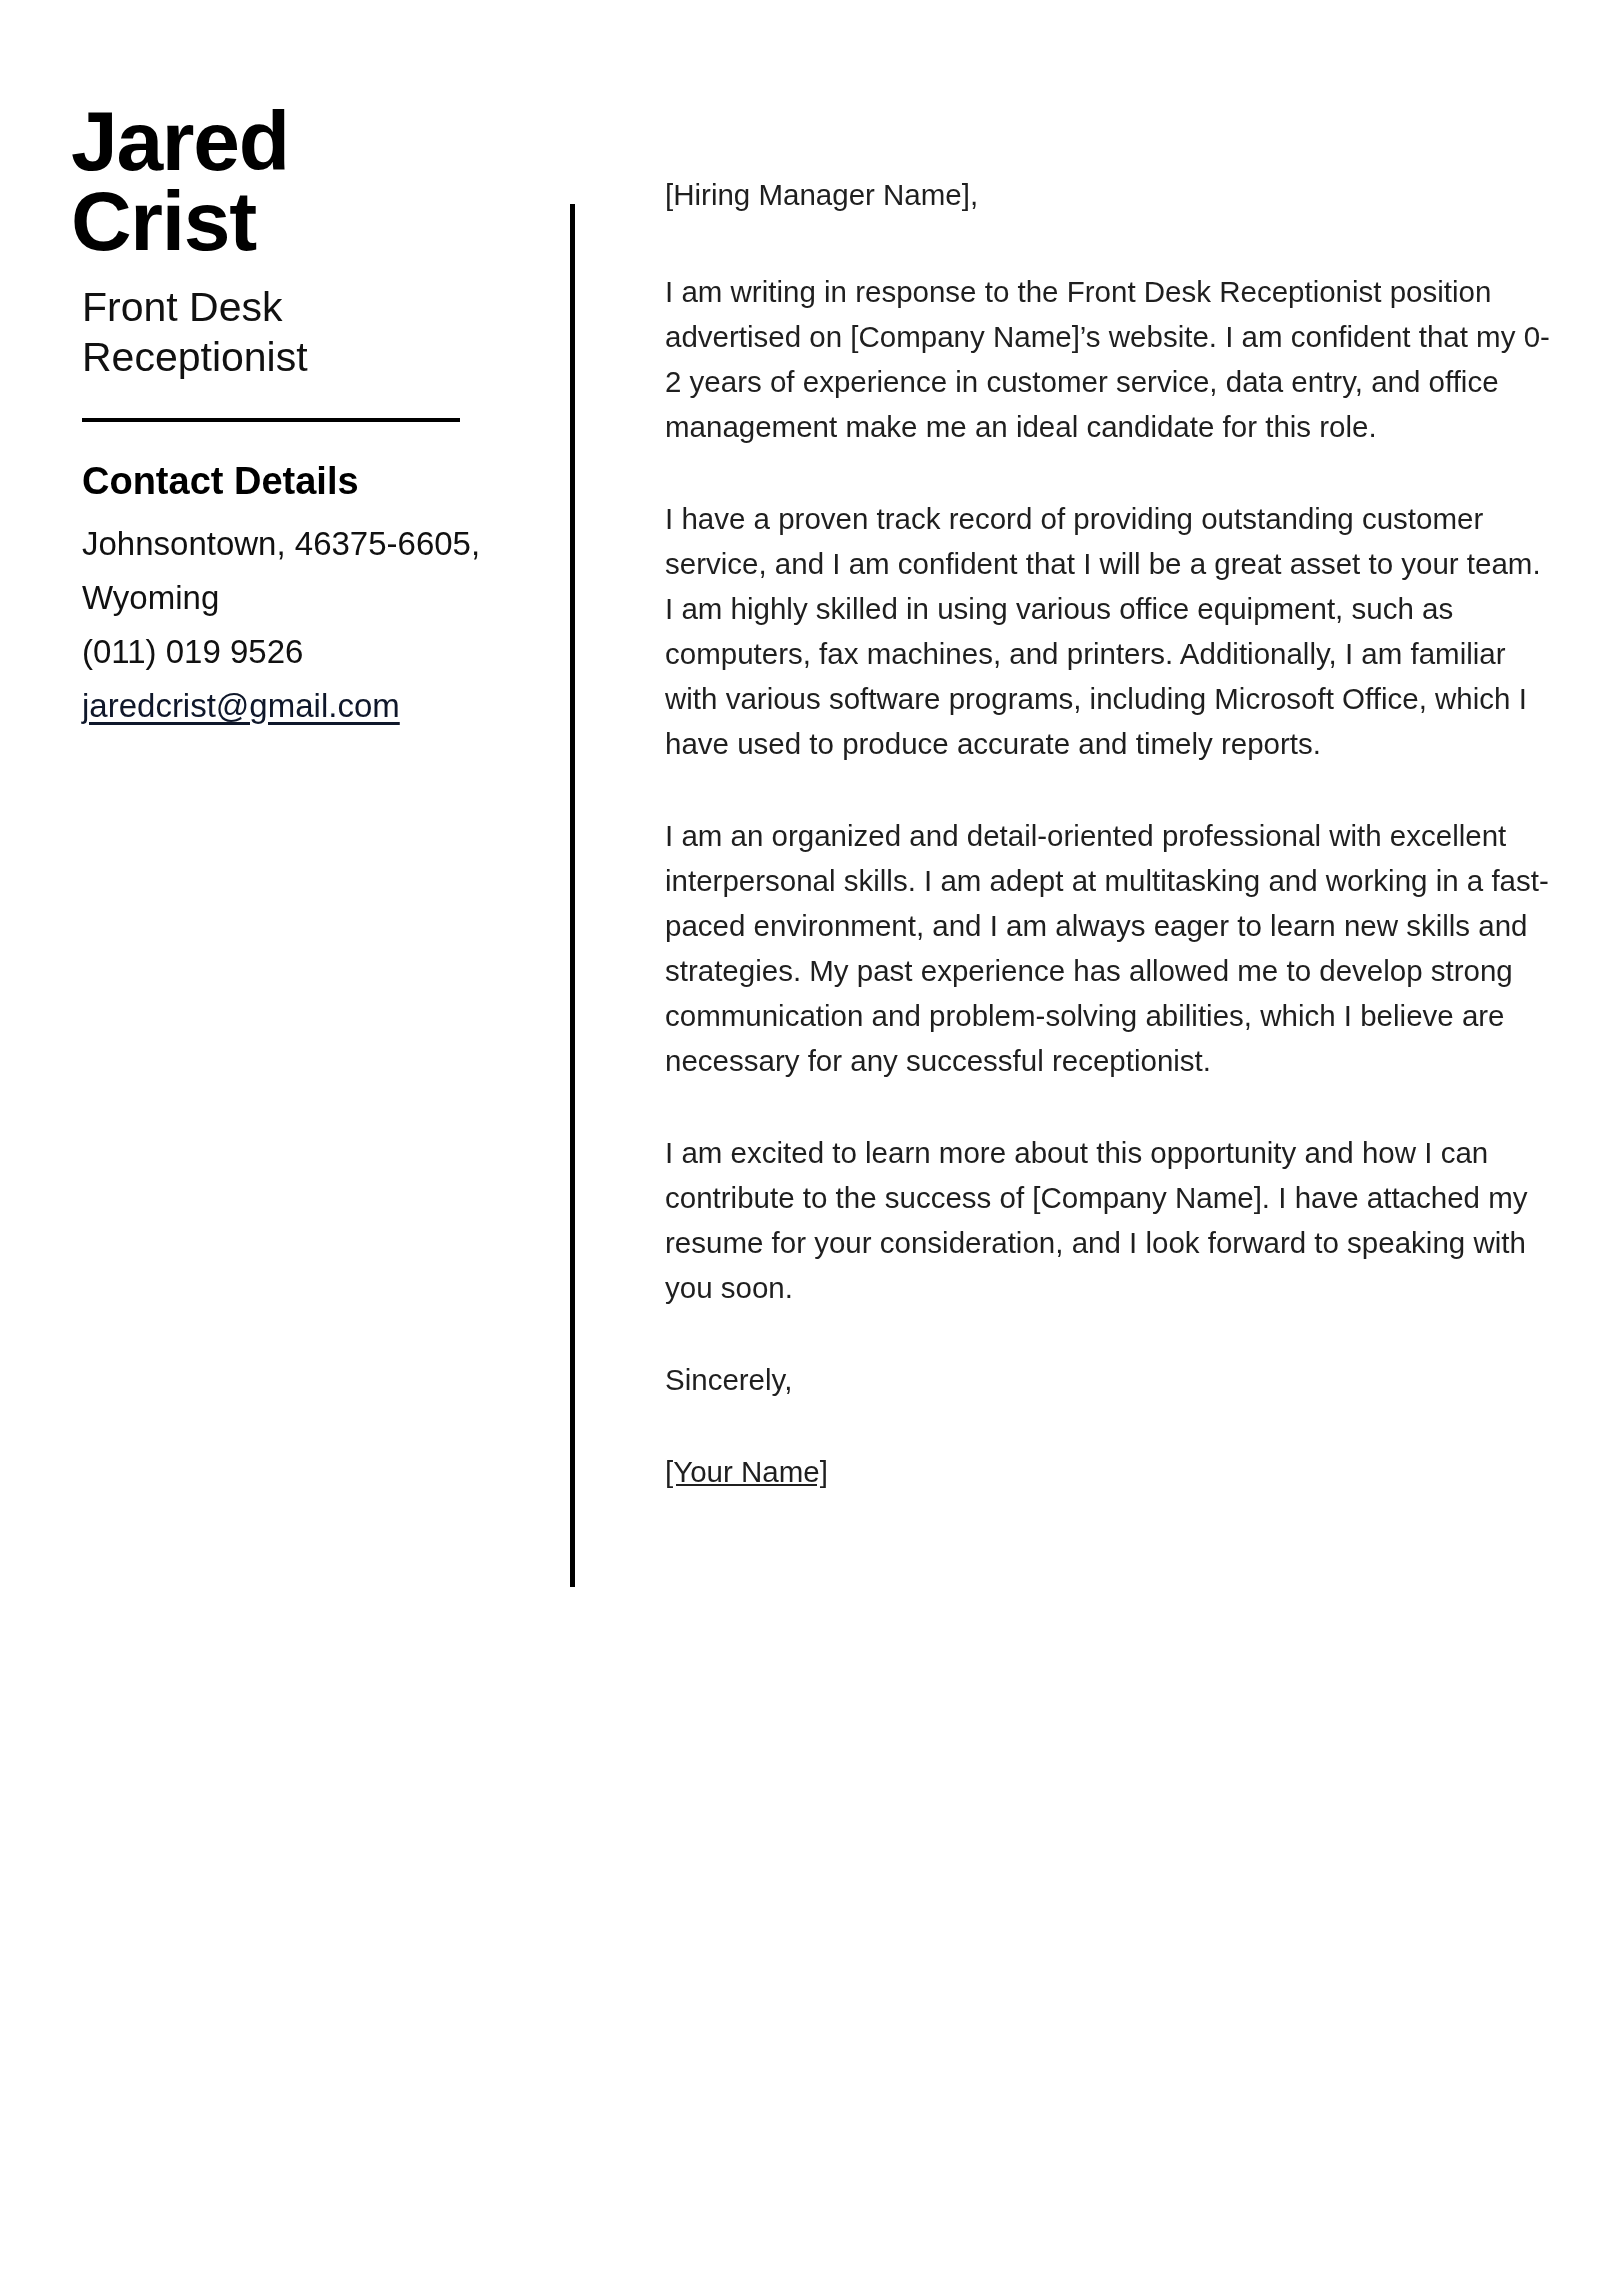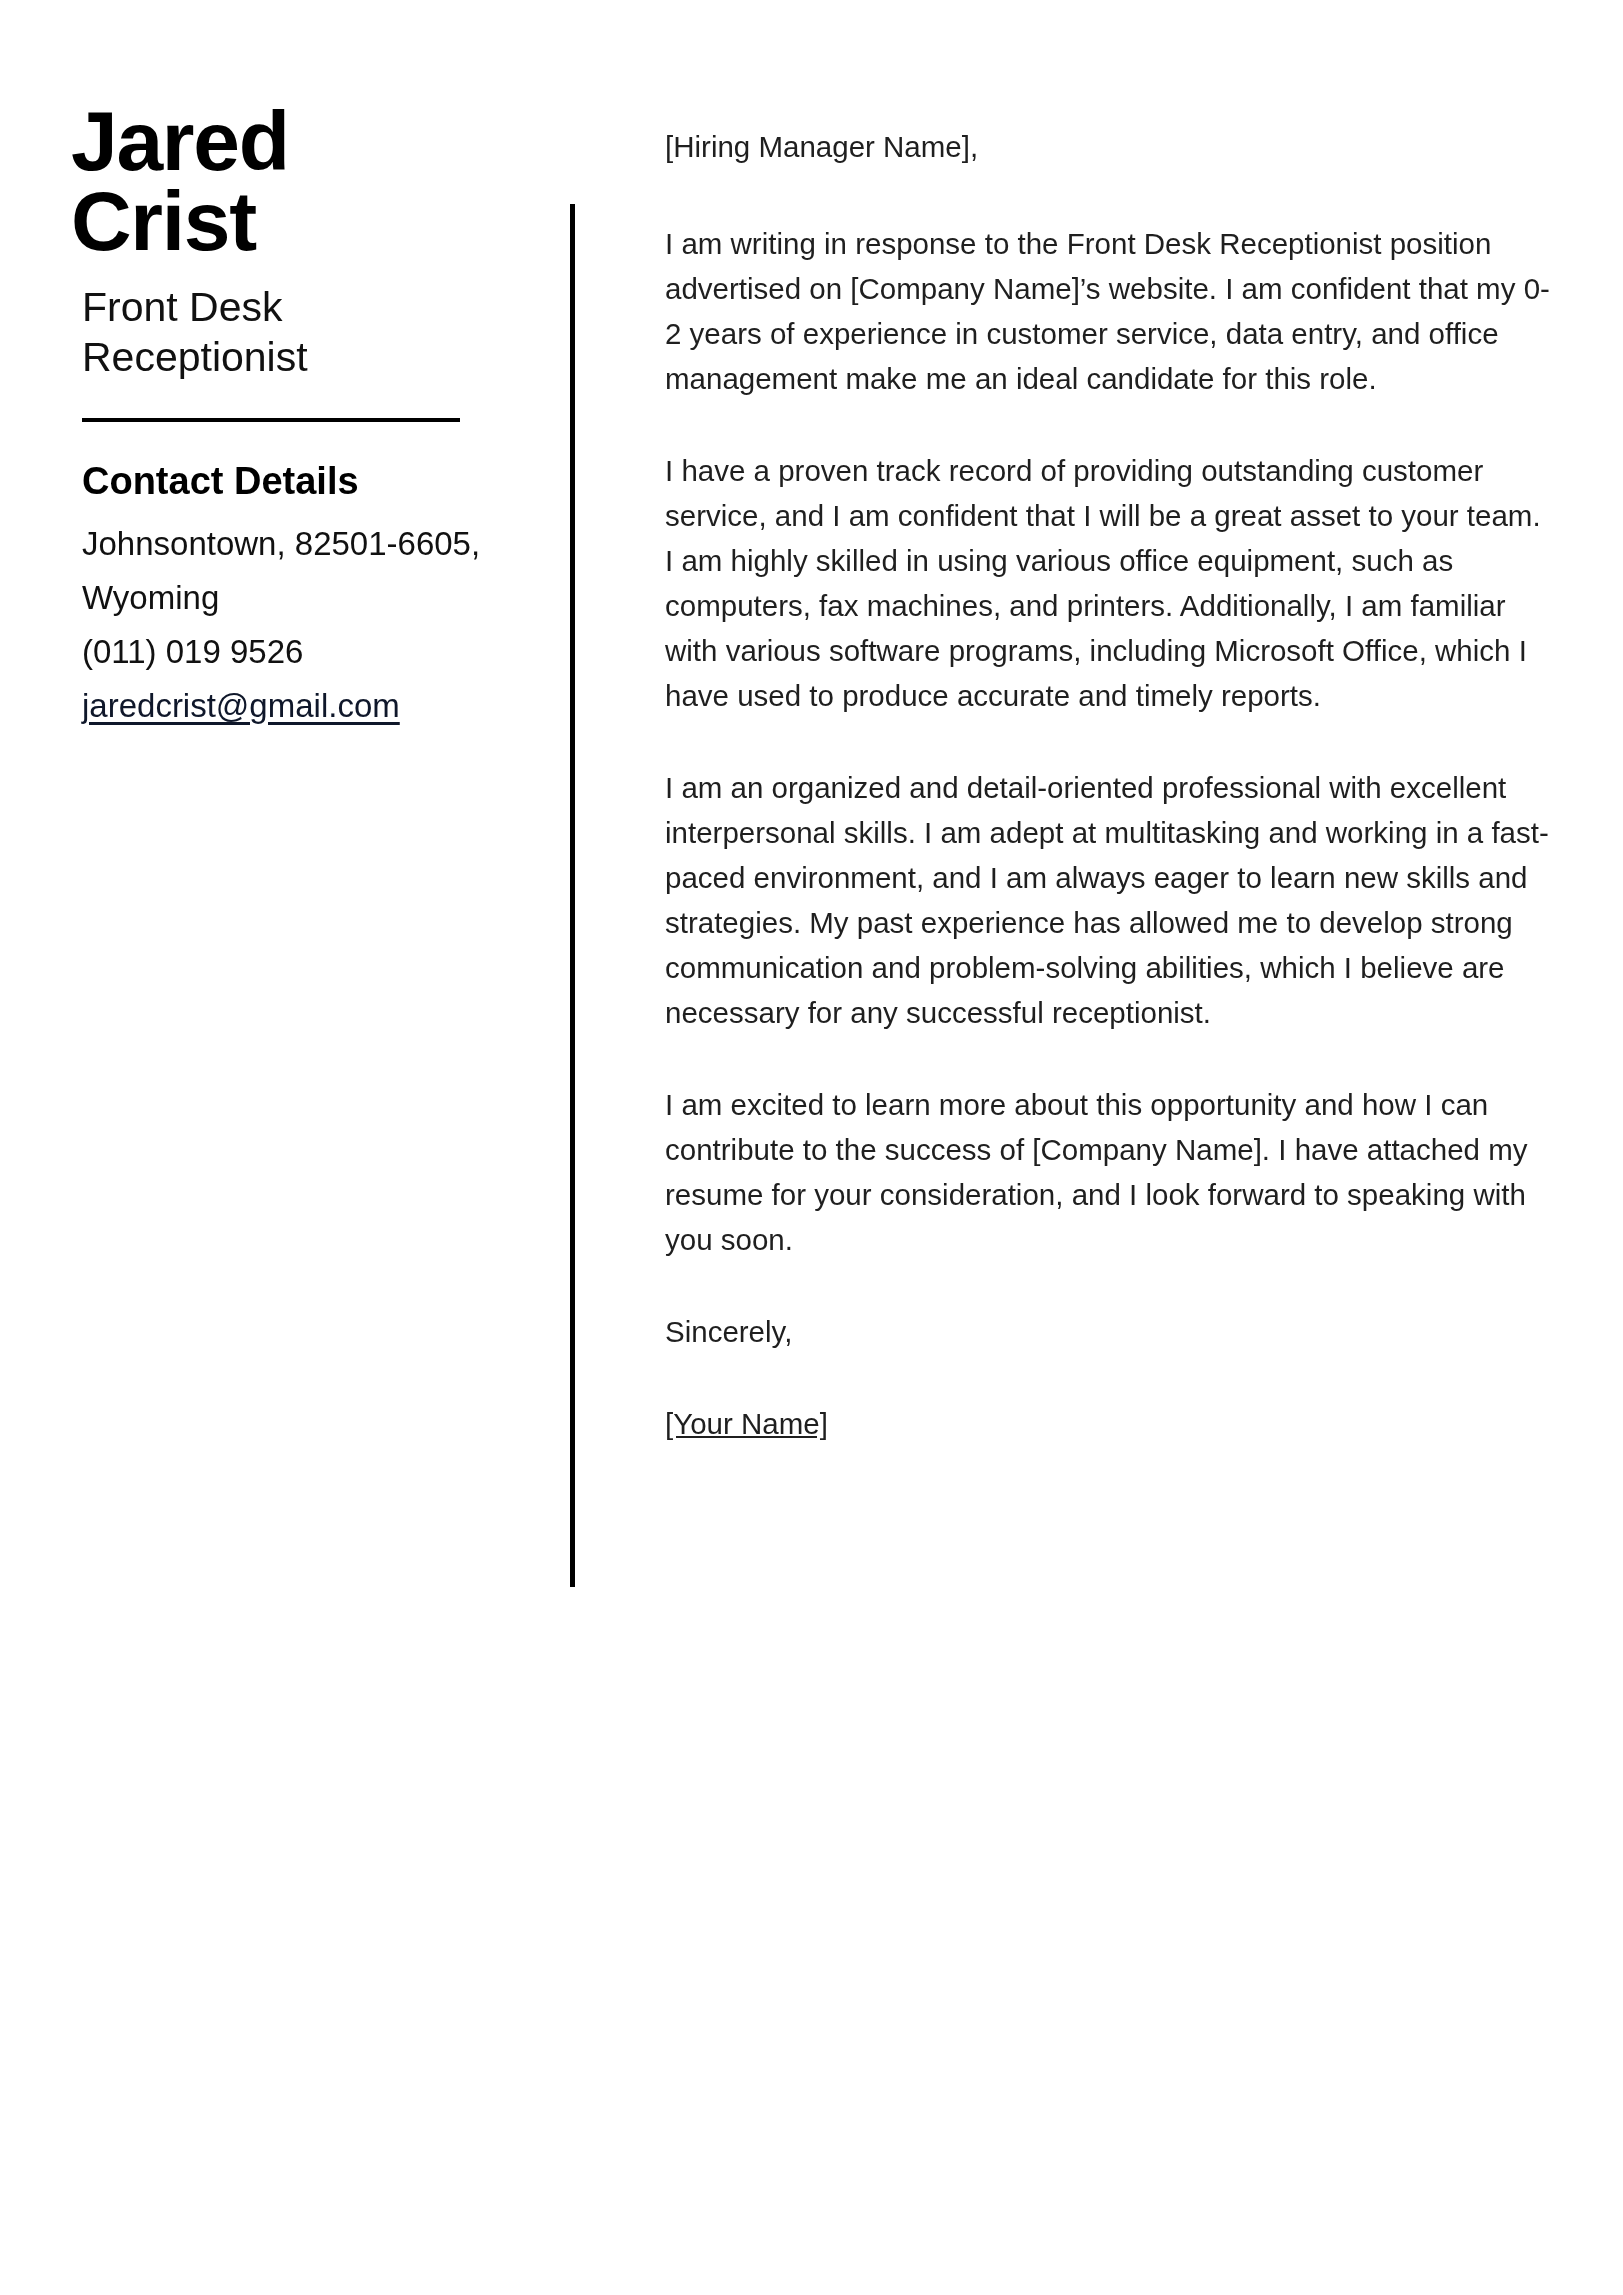--- a/index.html
+++ b/index.html
@@ -95,21 +95,21 @@
     position: absolute;
     left: 665px;
     top: 124px;
     width: 885px;
     font-size: 29.5px;
     line-height: 45px;
     font-weight: 400;
     color: #1f1f1f;
   }
   .letter p { margin: 0 0 47px 0; }
-  .letter p.greeting { margin-bottom: 52px; }
+  .letter p.greeting { margin-bottom: 52px; margin-top: 48px; }
   .letter p.closing { margin-bottom: 47px; }
   .letter p.signature { margin-bottom: 7px; text-decoration: underline; }
 </style>
 </head>
 <body>
 
 <div class="page">
 
   <aside>
     <h1 class="name">
@@ -117,21 +117,21 @@
       <span>Crist</span>
     </h1>
 
     <div class="job-title">Front Desk Receptionist</div>
 
     <div class="rule"></div>
 
     <h2 class="contact-heading">Contact Details</h2>
 
     <div class="contact">
-      <div>Johnsontown, 82501-6605,</div>
+      <div>Johnsontown, 46375-6605,</div>
       <div>Wyoming</div>
       <div>(011) 019 9526</div>
       <div>
         <a class="email">jaredcrist@gmail.com</a>
       </div>
     </div>
   </aside>
 
   <div class="vdivider"></div>
 

